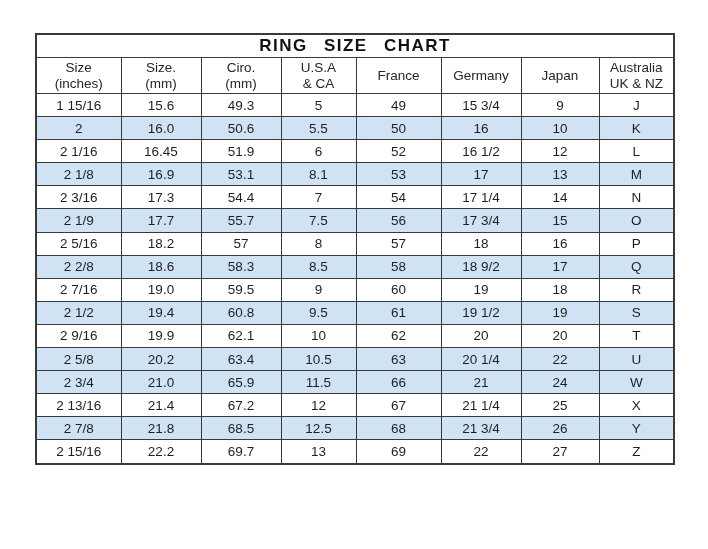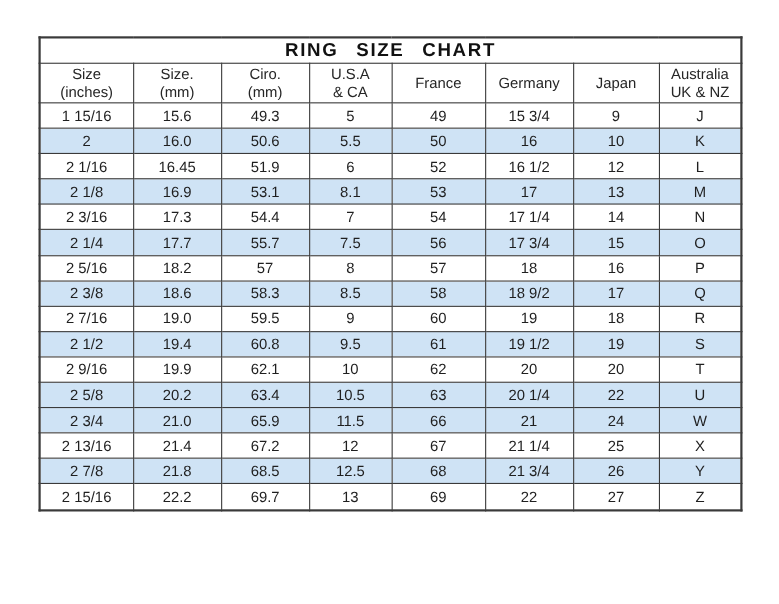--- a/index.html
+++ b/index.html
@@ -155,41 +155,41 @@
           <td>2 3/16</td>
           <td>17.3</td>
           <td>54.4</td>
           <td>7</td>
           <td>54</td>
           <td>17 1/4</td>
           <td>14</td>
           <td>N</td>
         </tr>
         <tr class="alt">
-          <td>2 1/4</td>
+          <td>2 1/9</td>
           <td>17.7</td>
           <td>55.7</td>
           <td>7.5</td>
           <td>56</td>
           <td>17 3/4</td>
           <td>15</td>
           <td>O</td>
         </tr>
         <tr>
           <td>2 5/16</td>
           <td>18.2</td>
           <td>57</td>
           <td>8</td>
           <td>57</td>
           <td>18</td>
           <td>16</td>
           <td>P</td>
         </tr>
         <tr class="alt">
-          <td>2 3/8</td>
+          <td>2 2/8</td>
           <td>18.6</td>
           <td>58.3</td>
           <td>8.5</td>
           <td>58</td>
           <td>18 9/2</td>
           <td>17</td>
           <td>Q</td>
         </tr>
         <tr>
           <td>2 7/16</td>

